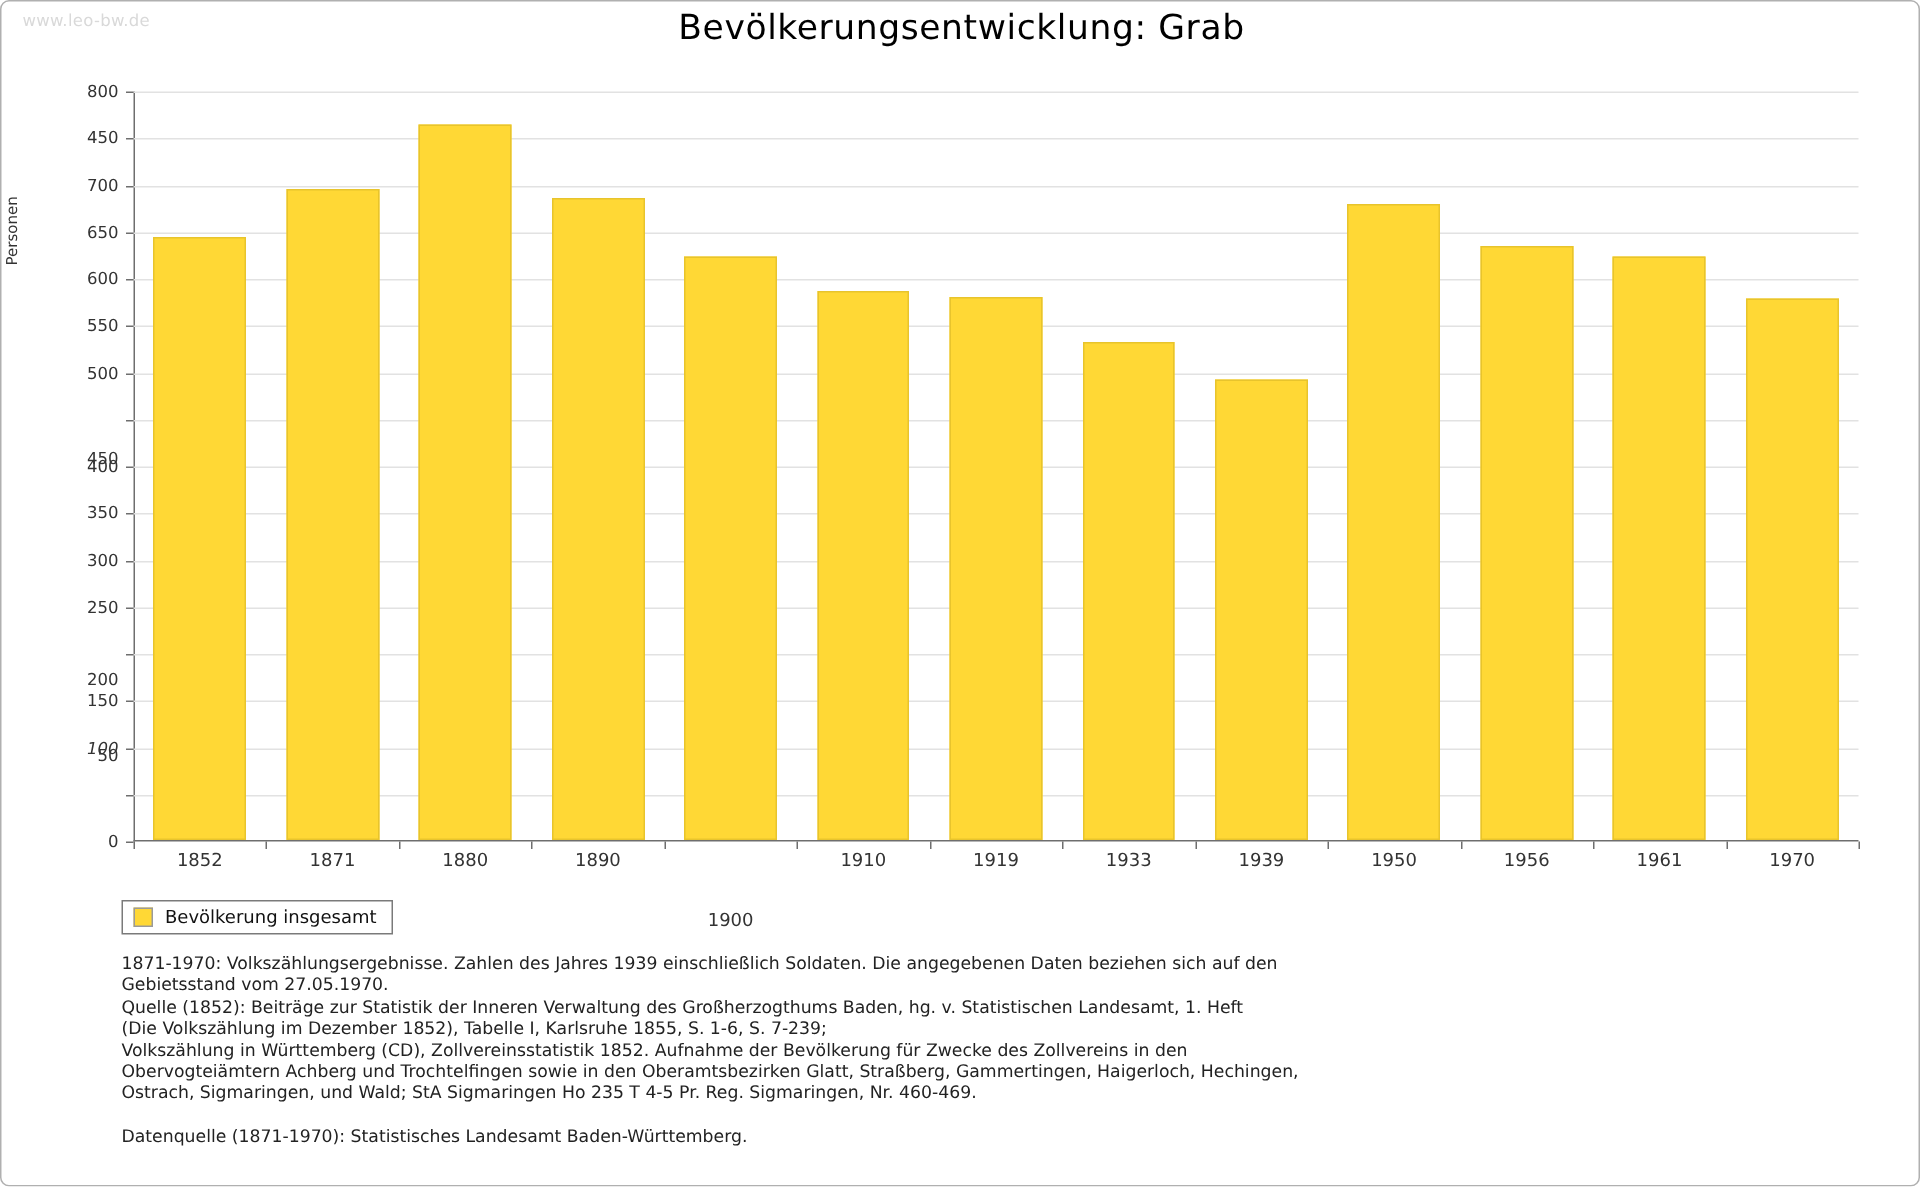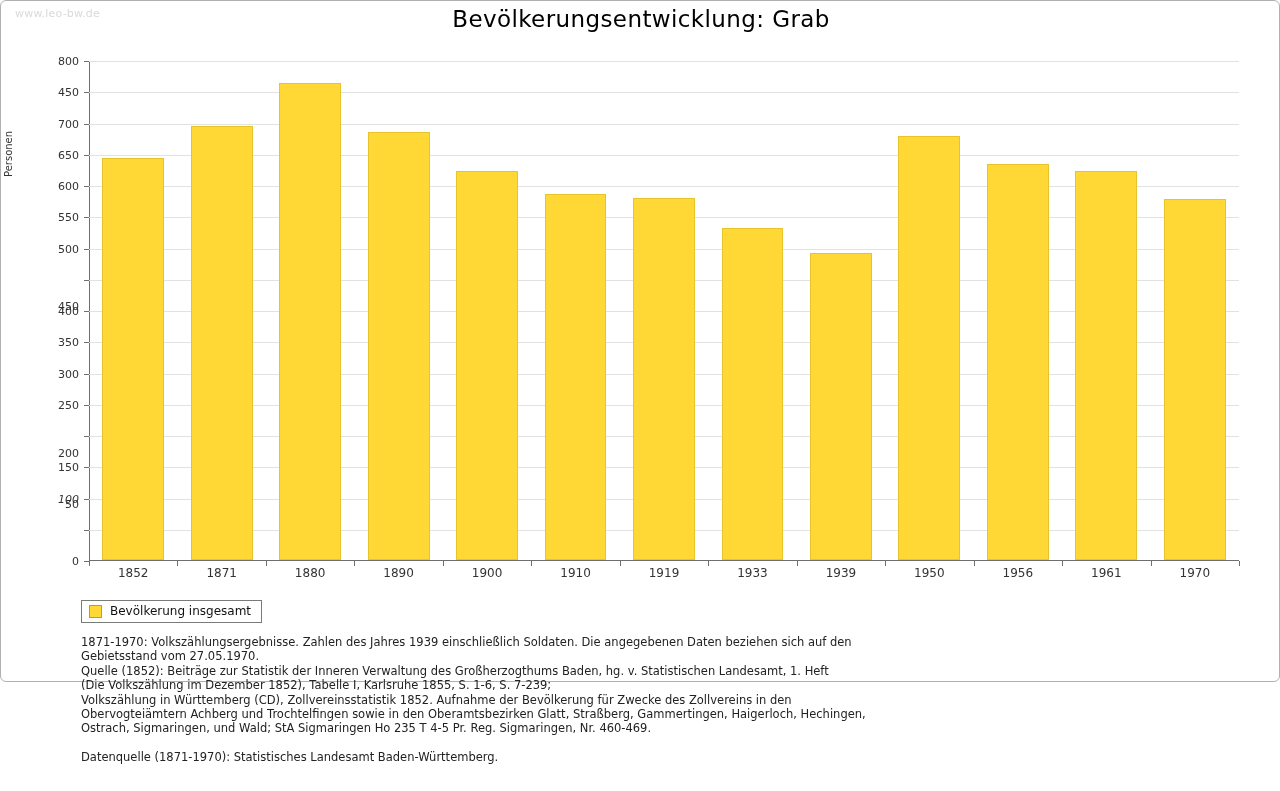--- a/index.html
+++ b/index.html
@@ -9,21 +9,21 @@
   }
   body {
     width: 1280px;
     height: 791px;
     font-family: "DejaVu Sans", "Liberation Sans", sans-serif;
     overflow: hidden;
   }
   #page {
     position: relative;
     width: 1280px;
-    height: 682px;
+    height: 791px;
     box-sizing: border-box;
     border: 1px solid #b0b0b0;
     border-radius: 6px;
     background: #ffffff;
   }
   #watermark {
     position: absolute;
     left: 14px;
     top: 6px;
     font-size: 11px;
@@ -229,21 +229,21 @@
       <div class="xtick-mark" style="left: 88px;"></div>
       <div class="xtick-label" style="left: 132.692px;">1871</div>
       <div class="bar" title="1880: 763" style="left: 190.192px; width: 61.9231px; height: 476.875px; background: rgb(255, 216, 53);"></div>
       <div class="xtick-mark" style="left: 177px;"></div>
       <div class="xtick-label" style="left: 221.154px;">1880</div>
       <div class="bar" title="1890: 685" style="left: 278.654px; width: 61.9231px; height: 428.125px; background: rgb(255, 216, 53);"></div>
       <div class="xtick-mark" style="left: 265px;"></div>
       <div class="xtick-label" style="left: 309.615px;">1890</div>
       <div class="bar" title="1900: 622" style="left: 367.115px; width: 61.9231px; height: 388.75px; background: rgb(255, 216, 53);"></div>
       <div class="xtick-mark" style="left: 354px;"></div>
-      <div class="xtick-label" style="left: 398.077px;">1900</div>
+      <div class="xtick-label" style="left: 398.077px; margin-top: 40px;">1900</div>
       <div class="bar" title="1910: 585" style="left: 455.577px; width: 61.9231px; height: 365.625px; background: rgb(255, 216, 53);"></div>
       <div class="xtick-mark" style="left: 442px;"></div>
       <div class="xtick-label" style="left: 486.538px;">1910</div>
       <div class="bar" title="1925: 579" style="left: 544.038px; width: 61.9231px; height: 361.875px; background: rgb(255, 216, 53);"></div>
       <div class="xtick-mark" style="left: 531px;"></div>
       <div class="xtick-label" style="left: 575px;">1919</div>
       <div class="bar" title="1933: 532" style="left: 632.5px; width: 61.9231px; height: 332.5px; background: rgb(255, 216, 53);"></div>
       <div class="xtick-mark" style="left: 619px;"></div>
       <div class="xtick-label" style="left: 663.462px;">1933</div>
       <div class="bar" title="1939: 491" style="left: 720.962px; width: 61.9231px; height: 306.875px; background: rgb(255, 216, 53);"></div>

